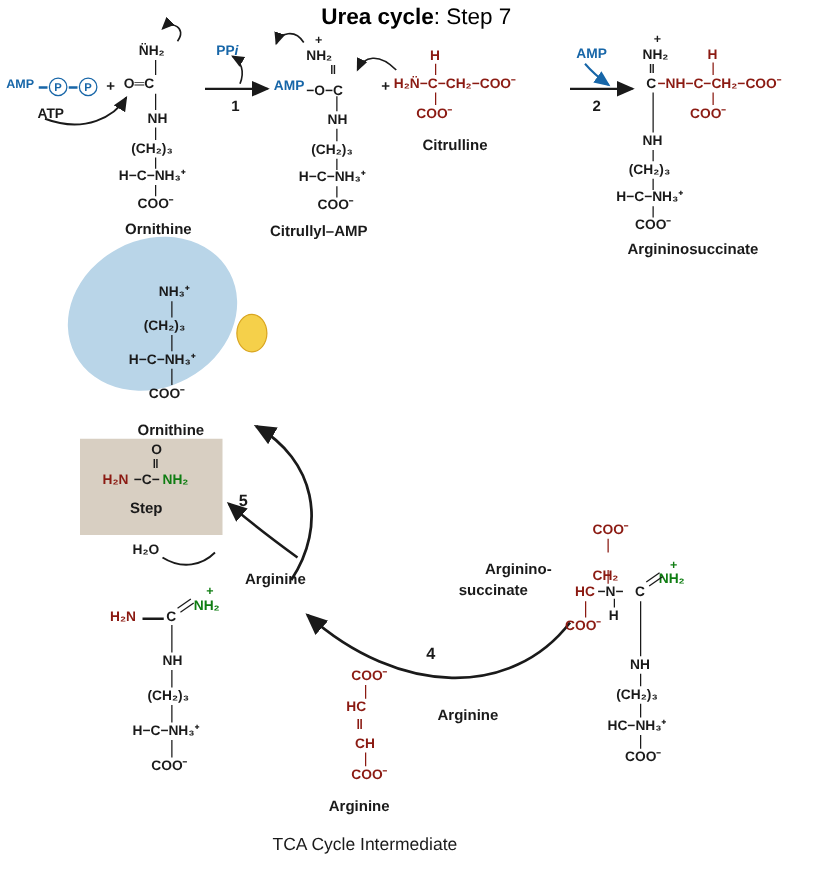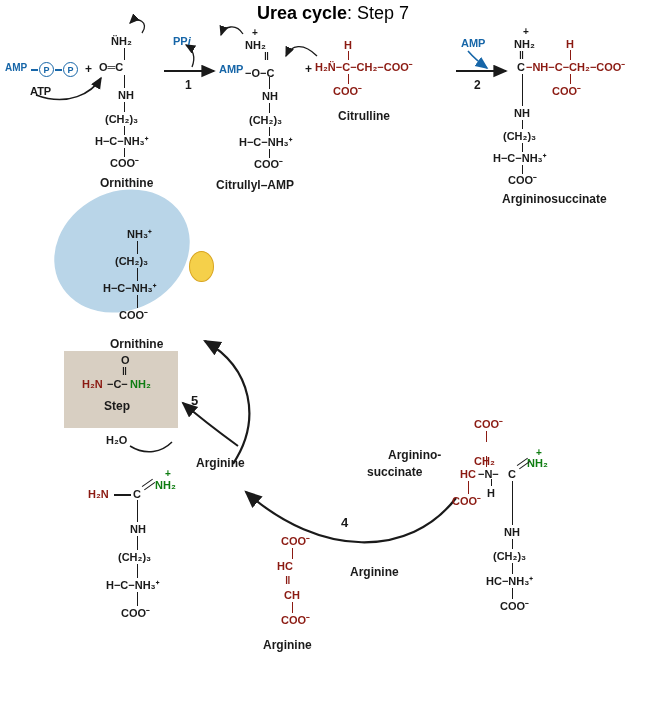--- a/index.html
+++ b/index.html
@@ -201,14 +201,15 @@
   <span class="t red" style="left:281px;top:536px">COO⁻</span>
   <div class="vb vbr" style="left:292px;top:548px;height:11px"></div>
   <span class="t red" style="left:277px;top:561px">HC</span>
   <span class="t red" style="left:285px;top:575px">‖</span>
   <span class="t red" style="left:284px;top:590px">CH</span>
   <div class="vb vbr" style="left:292px;top:602px;height:11px"></div>
   <span class="t red" style="left:281px;top:615px">COO⁻</span>
   <span class="t lbl" style="left:263px;top:639px">Arginine</span>
 
   <span class="t lbl" style="left:350px;top:566px">Arginine</span>
+  <span class="t big reg" style="left:218px;top:668px">TCA Cycle Intermediate</span>
 
 </div>
 
 </body></html>

